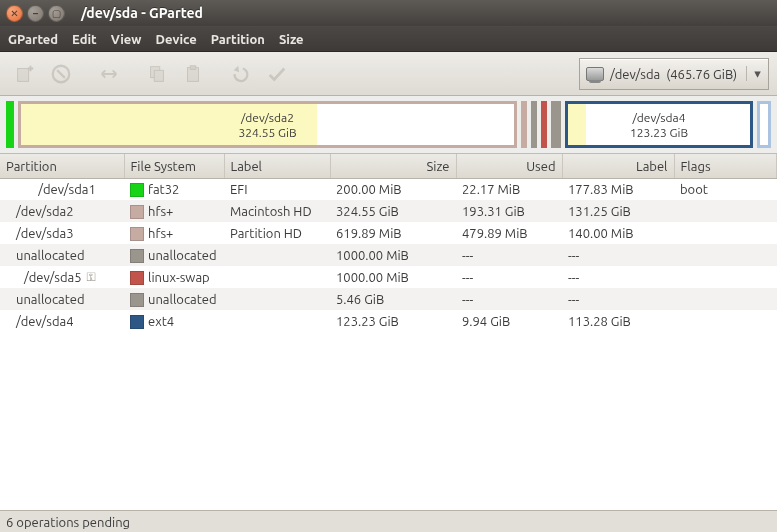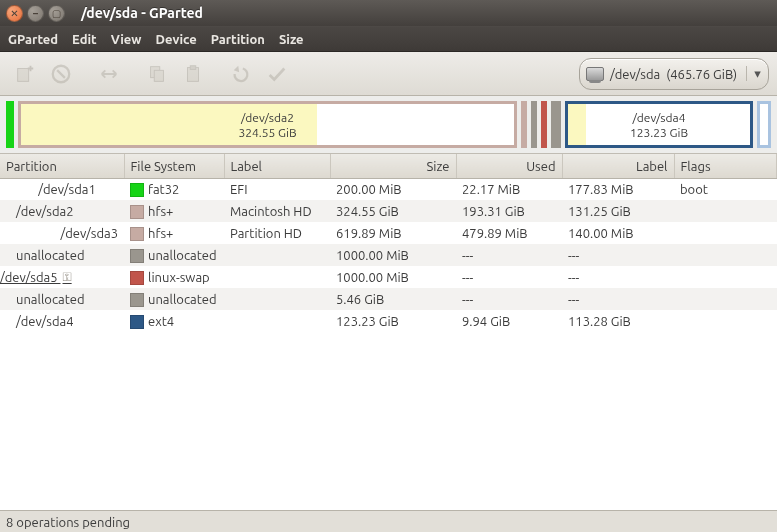--- a/index.html
+++ b/index.html
@@ -58,21 +58,21 @@
     opacity:.35;
   }
   .tbtn svg { width:22px; height:22px; }
   .tsep { width:10px; }
   .device-sel {
     margin-left:auto;
     height:32px;
     min-width:190px;
     padding:3px 6px;
     border:1px solid #a7a39a;
-    border-radius:12px;
+    border-radius:0;
     background: linear-gradient(to bottom, #f3f1ed, #dad6ce);
     display:flex; align-items:center; gap:6px;
     box-shadow: inset 0 1px 0 #fff;
   }
   .disk-icon { width:18px; height:14px; background:linear-gradient(to bottom,#dadada,#9a9a9a); border:1px solid #777; border-radius:2px; position:relative;}
   .disk-icon:after { content:''; position:absolute; bottom:-3px; left:2px; right:2px; height:3px; background:#888; border-radius:0 0 2px 2px;}
   .device-sel .chev { margin-left:auto; width:16px; text-align:center; color:#555; border-left:1px solid #bab6ad; padding-left:6px;}
   
   .visual {
     height:58px;
@@ -262,39 +262,39 @@
         <tr>
           <td style="padding-left:16px;">/dev/sda2</td>
           <td><span class="swatch" style="background:#c6aba3"></span>hfs+</td>
           <td>Macintosh HD</td>
           <td class="r">324.55 GiB</td>
           <td class="r">193.31 GiB</td>
           <td class="r">131.25 GiB</td>
           <td></td>
         </tr>
         <tr>
-          <td style="padding-left:16px;text-align:right;">/dev/sda3</td>
+          <td style="padding-left:16px;">/dev/sda3</td>
           <td><span class="swatch" style="background:#c6aba3"></span>hfs+</td>
           <td>Partition HD</td>
           <td class="r">619.89 MiB</td>
           <td class="r">479.89 MiB</td>
           <td class="r">140.00 MiB</td>
           <td></td>
         </tr>
         <tr>
           <td style="padding-left:16px;">unallocated</td>
           <td><span class="swatch" style="background:#9a968e"></span>unallocated</td>
           <td></td>
           <td class="r">1000.00 MiB</td>
           <td class="r">---</td>
           <td class="r">---</td>
           <td></td>
         </tr>
         <tr>
-          <td style="padding-left:0;text-decoration:underline;">/dev/sda5 <span class="key-icon">⚿</span></td>
+          <td style="padding-left:24px;">/dev/sda5 <span class="key-icon">⚿</span></td>
           <td><span class="swatch" style="background:#c1554b"></span>linux-swap</td>
           <td></td>
           <td class="r">1000.00 MiB</td>
           <td class="r">---</td>
           <td class="r">---</td>
           <td></td>
         </tr>
         <tr>
           <td style="padding-left:16px;">unallocated</td>
           <td><span class="swatch" style="background:#9a968e"></span>unallocated</td>
@@ -311,14 +311,14 @@
           <td class="r">123.23 GiB</td>
           <td class="r">9.94 GiB</td>
           <td class="r">113.28 GiB</td>
           <td></td>
         </tr>
       </tbody>
   </table>
 </div>
 
 <div class="status">
-  <span>8 operations pending</span>
+  <span>6 operations pending</span>
 </div>
 
 </body></html>

